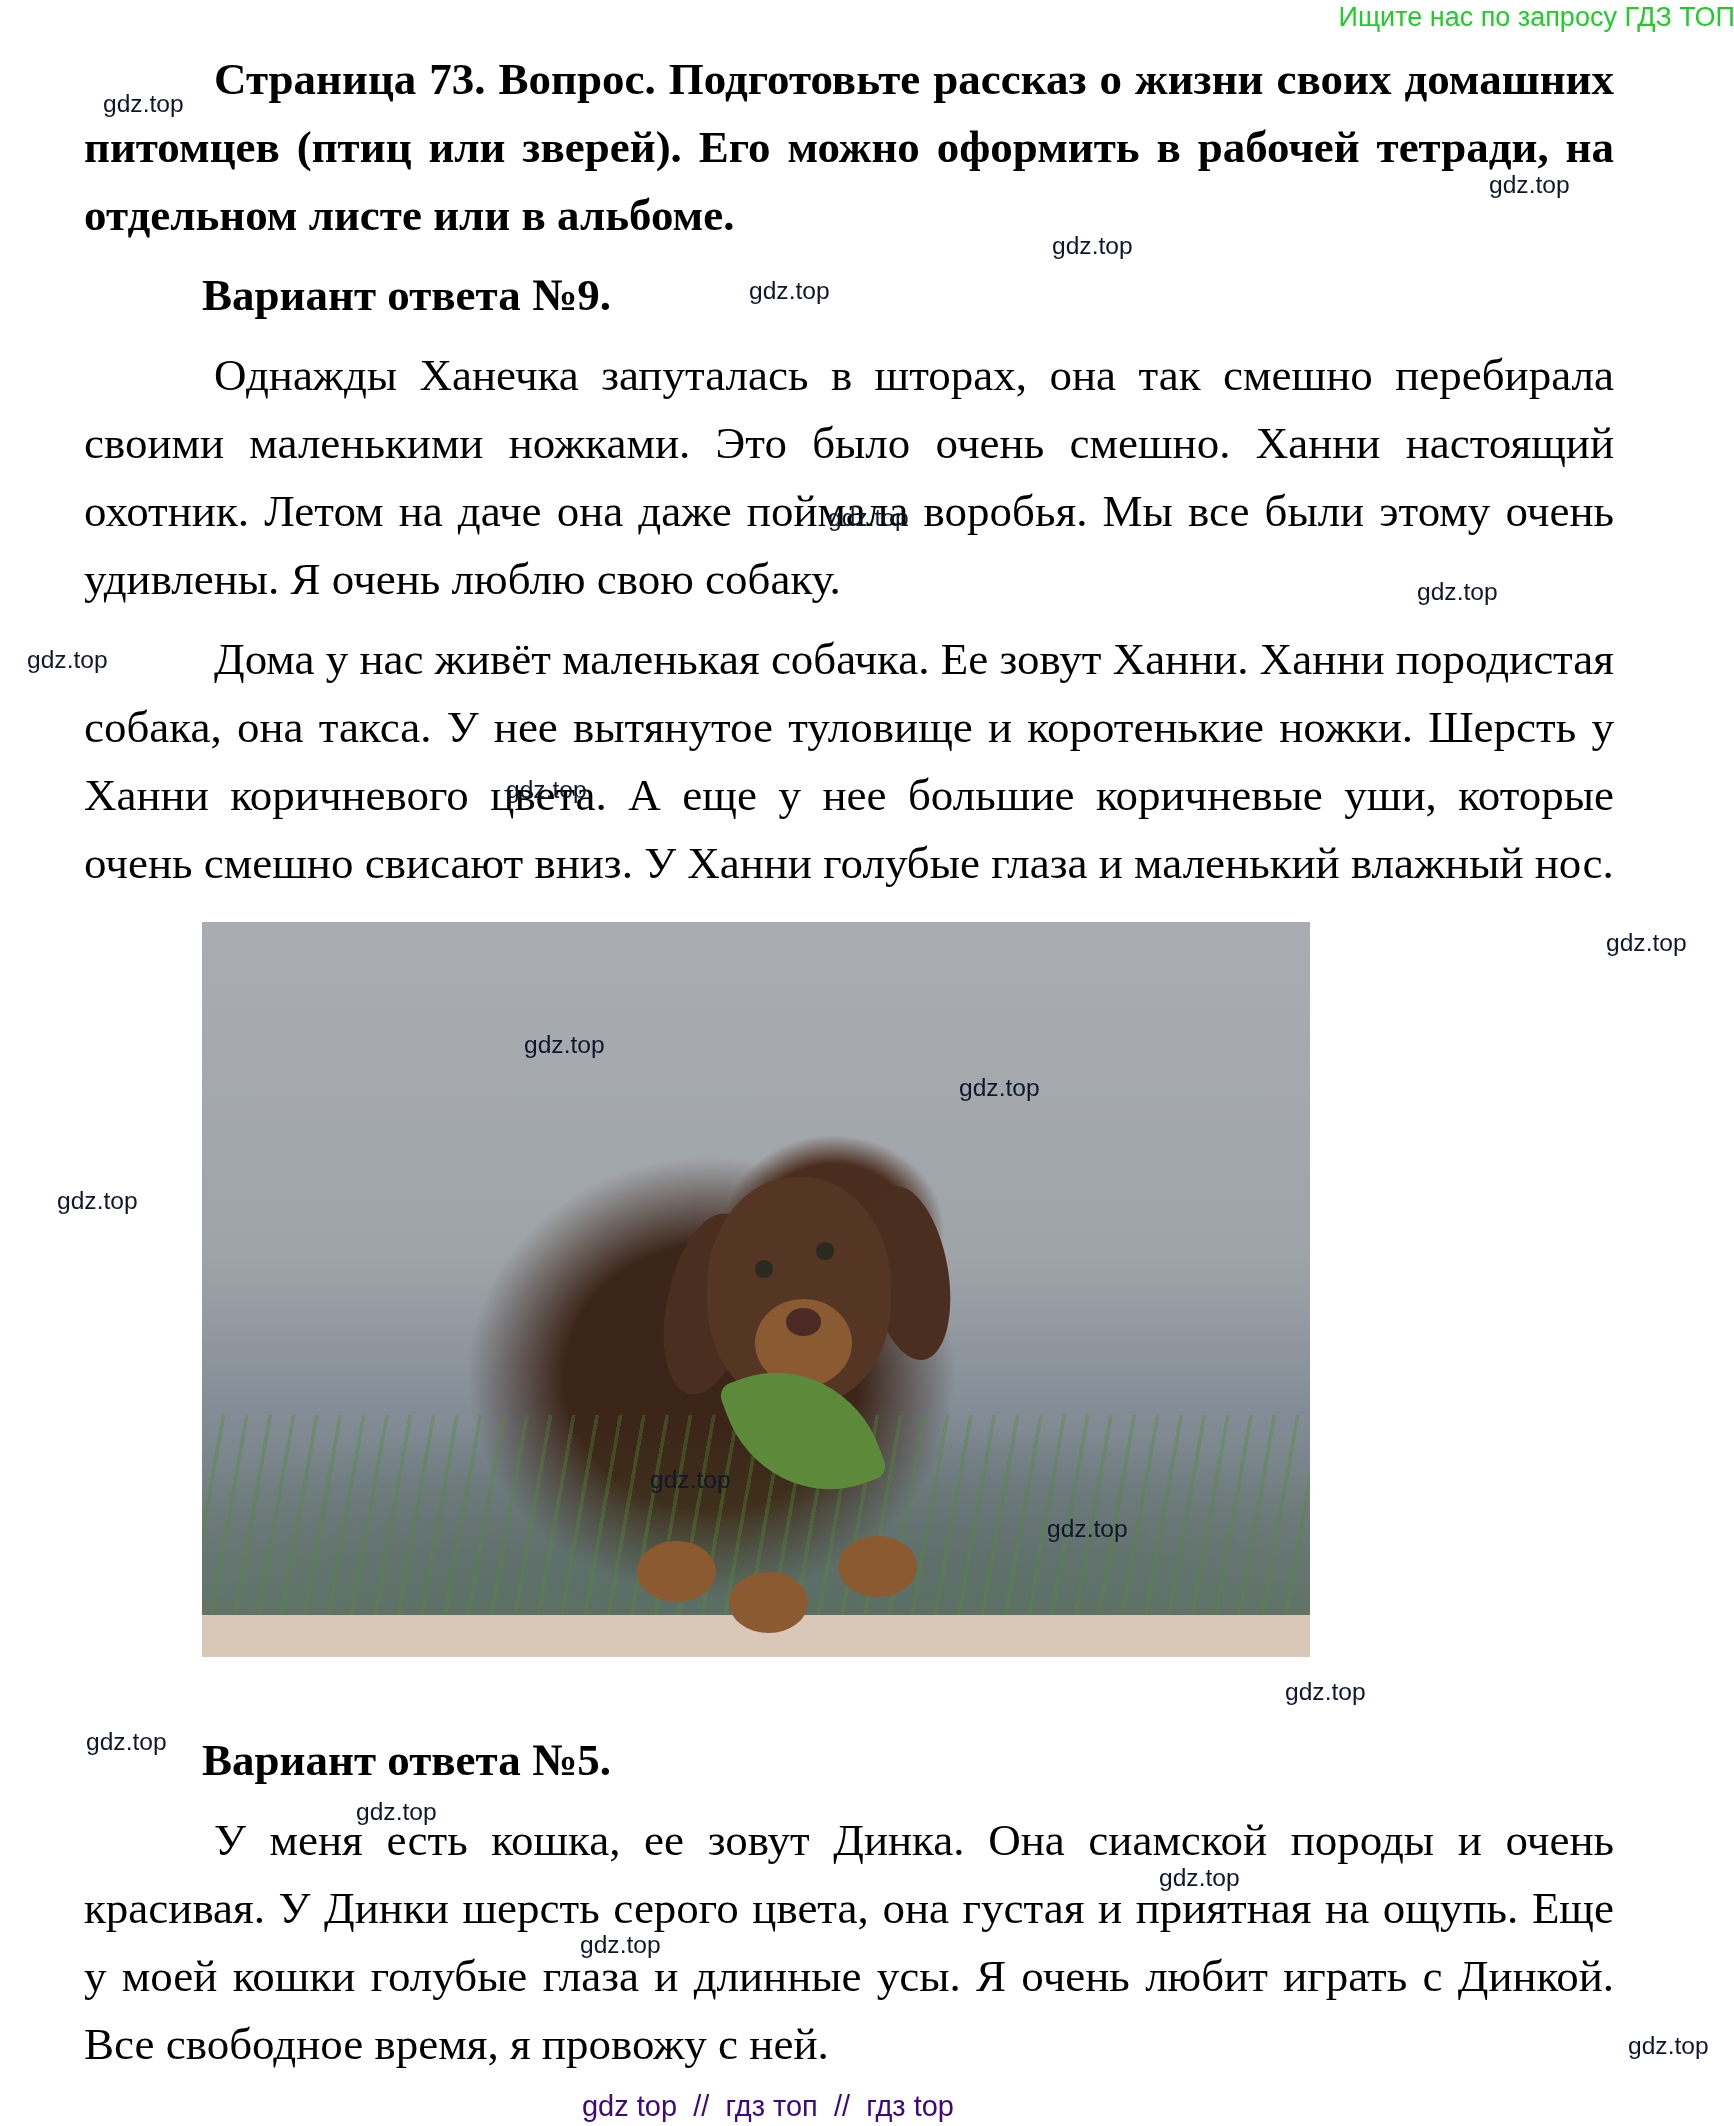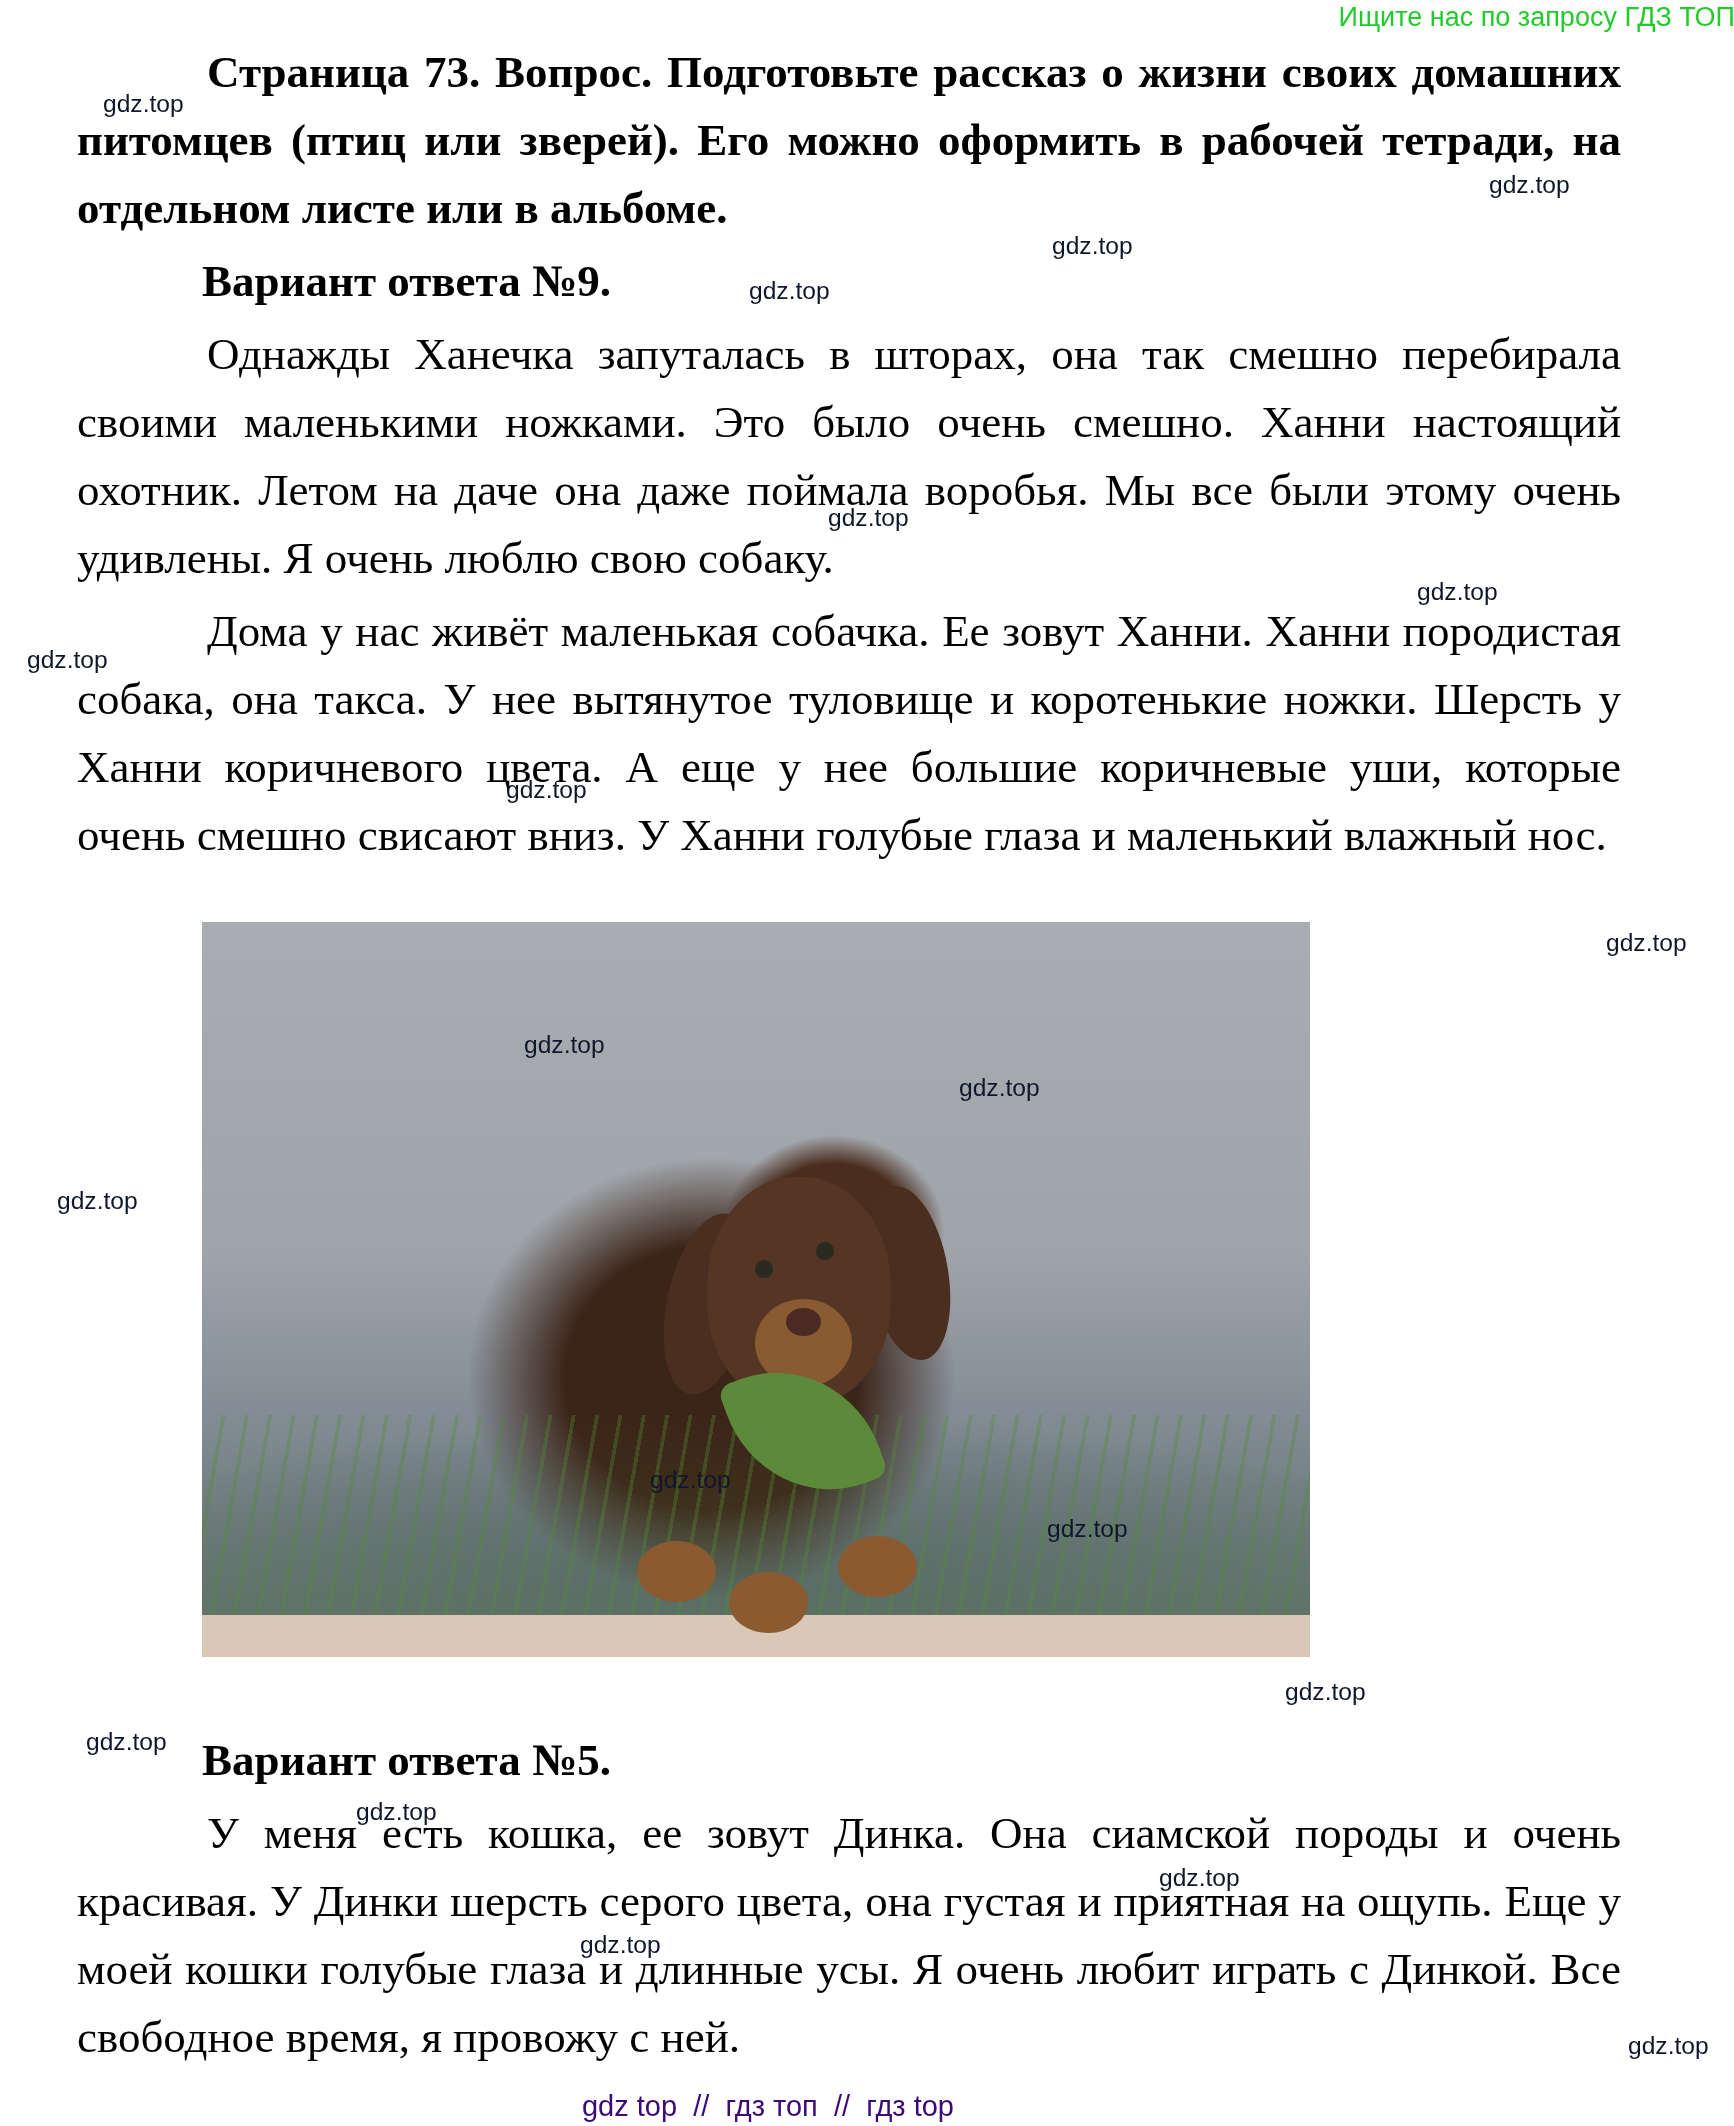--- a/index.html
+++ b/index.html
@@ -10,21 +10,21 @@
   .banner {
     position: absolute; left: 0; top: 0; width: 1735px; text-align: right;
     font-family: "Liberation Sans", "DejaVu Sans", sans-serif;
     font-size: 27px; line-height: 35px; color: #1fcc2a;
   }
   .content {
     position: absolute; left: 72px; top: 33px; width: 1554px;
     font-size: 45px; line-height: 68px;
   }
   .para {
-    margin: 5px; text-align: justify; text-indent: 130px;
+    margin: 12px; text-align: justify; text-indent: 130px;
   }
   .question { font-weight: bold; }
   .heading {
     margin: 0; padding-left: 130px; font-weight: bold;
   }
   .photo {
     position: absolute; left: 202px; top: 922px; width: 1108px; height: 735px;
     overflow: hidden;
     background:
       radial-gradient(ellipse 22% 30% at 46% 62%, #3b2418 0%, #3b2418 60%, rgba(59,36,24,0) 100%),

